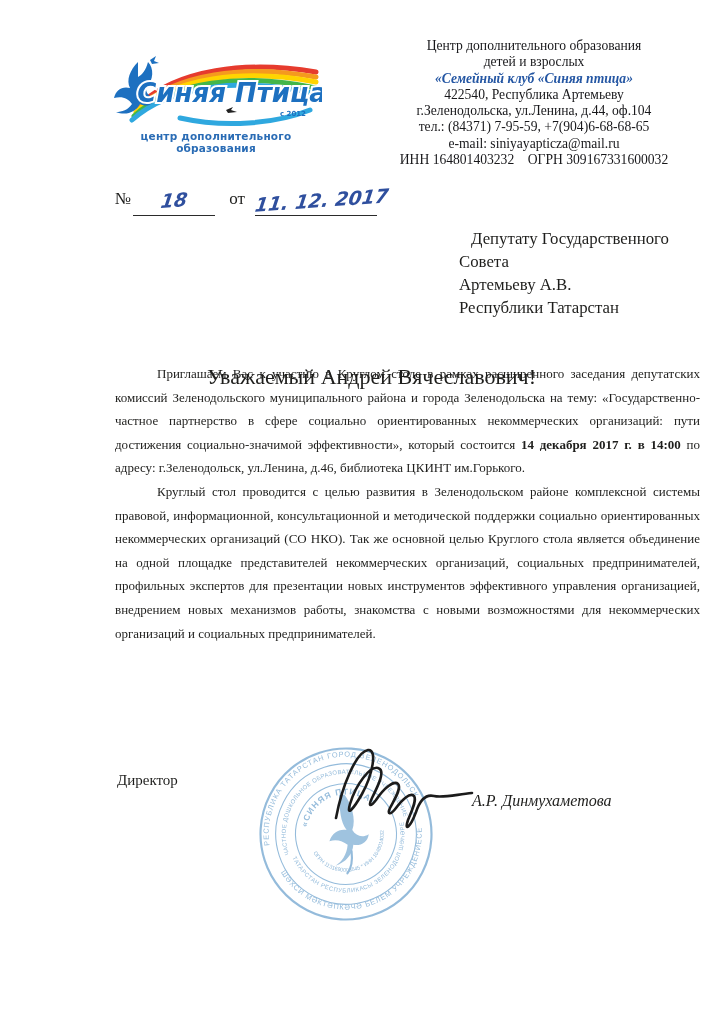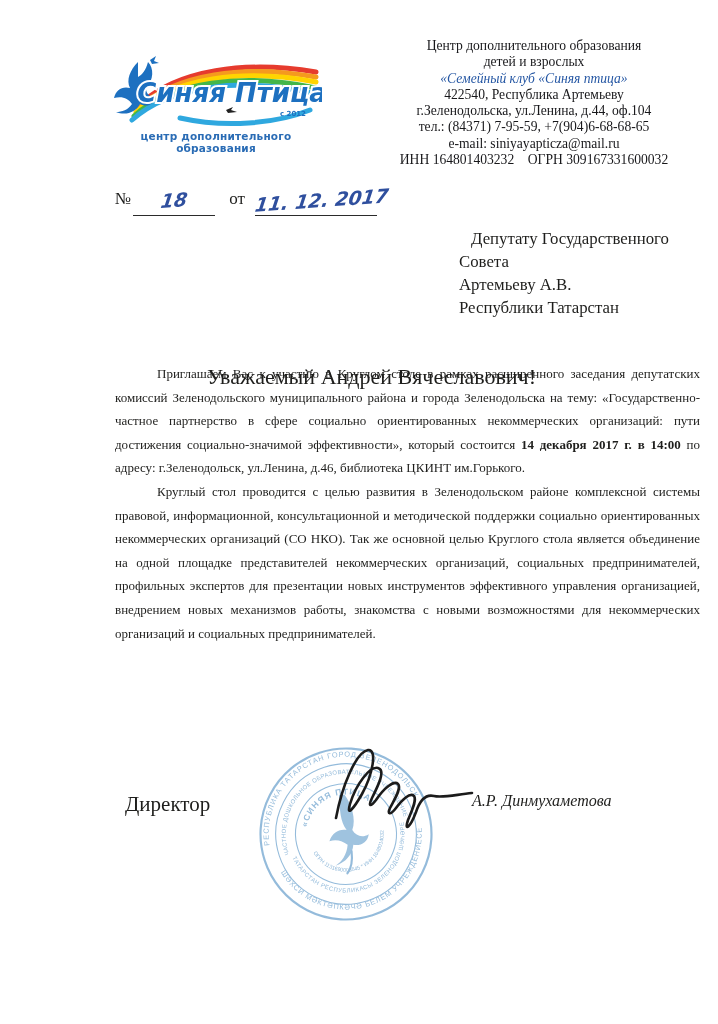--- a/index.html
+++ b/index.html
@@ -13,21 +13,21 @@
   .logo-subtitle{
     margin-top:-2px;text-align:center;
     font-family:"DejaVu Sans",sans-serif;font-weight:bold;
     font-size:10.5px;letter-spacing:.2px;color:#2a6cb5;
   }
   
   .letterhead{
     position:absolute;left:356px;top:38px;width:356px;
     text-align:center;font-size:13.6px;line-height:16.3px;color:#17171a;
   }
-  .letterhead .accent{color:#2456a3;font-weight:normal;font-style:italic;}
+  .letterhead .accent{color:#2456a3;font-weight:bold;font-style:italic;}
   
   .refline{position:absolute;left:115px;top:189px;font-size:17px;white-space:nowrap;}
   .blank{
     display:inline-block;border-bottom:1.6px solid #2b2b2b;
     text-align:center;height:23px;vertical-align:-4px;
   }
   .blank.num{width:82px;margin-left:2px;margin-right:14px;}
   .blank.date{width:122px;margin-left:10px;}
   .hand{
     display:inline-block;position:relative;top:-1px;
@@ -45,21 +45,21 @@
     text-align:center;font-size:22px;margin-top:40px;
   }
   
   .bodytext{
     position:absolute;left:115px;top:362px;width:585px;
     font-size:13px;line-height:23.6px;text-align:justify;
   }
   .bodytext p{margin:0;text-indent:42px;}
   .bodytext .bold{font-weight:bold;}
   
-  .director-label{position:absolute;left:117px;top:792px;font-size:21px;margin-left:8px;}
+  .director-label{position:absolute;left:117px;top:772px;font-size:15px;}
   .signer-name{position:absolute;left:472px;top:792px;font-size:16px;font-style:italic;}
   .stamp{position:absolute;left:256px;top:744px;width:180px;height:180px;opacity:.92;}
   .signature{position:absolute;left:326px;top:740px;width:156px;height:94px;}
 </style>
 </head>
 <body>
 
 <div class="page">
 
   <div class="logo">

